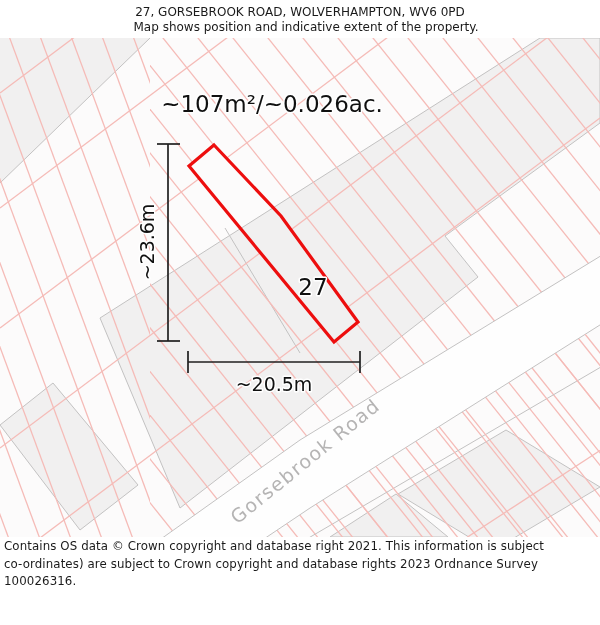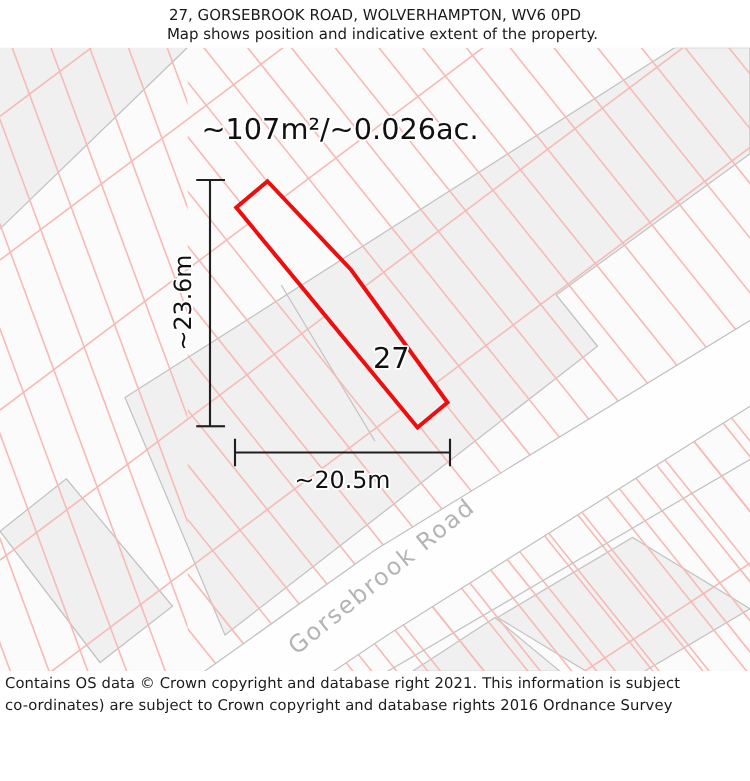--- a/index.html
+++ b/index.html
@@ -179,14 +179,15 @@
     <line class="dimline" x1="360" y1="313" x2="360" y2="335"></line>
     <text class="maplabel dimlabel" x="274" y="347" text-anchor="middle" dominant-baseline="middle">~20.5m</text>
 
     <text class="maplabel arealabel" x="272" y="67" text-anchor="middle" dominant-baseline="middle">~107m²/~0.026ac.</text>
   </g>
 </svg>
 </div>
 
 <div class="footer">
   <div>Contains OS data © Crown copyright and database right 2021. This information is subject</div>
-  <div>co-ordinates) are subject to Crown copyright and database rights 2016 Ordnance Survey</div>
+  <div>co-ordinates) are subject to Crown copyright and database rights 2023 Ordnance Survey</div>
+  <div>100026316.</div>
 </div>
 
 </body></html>

